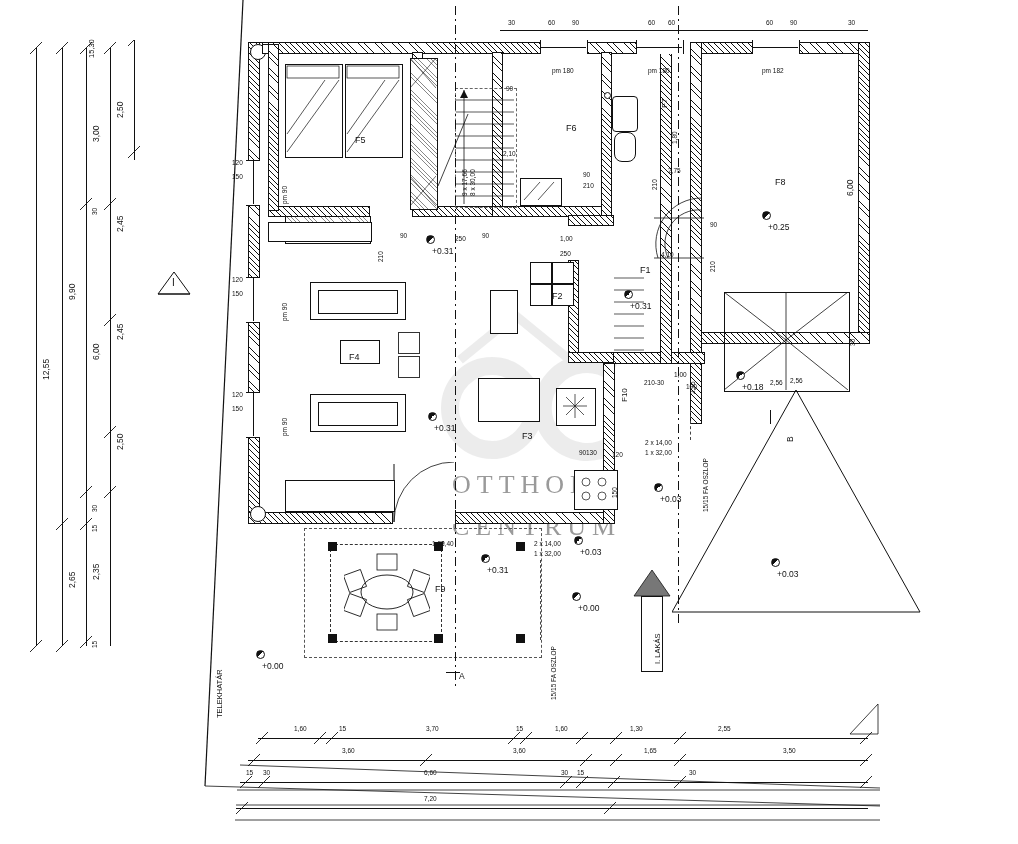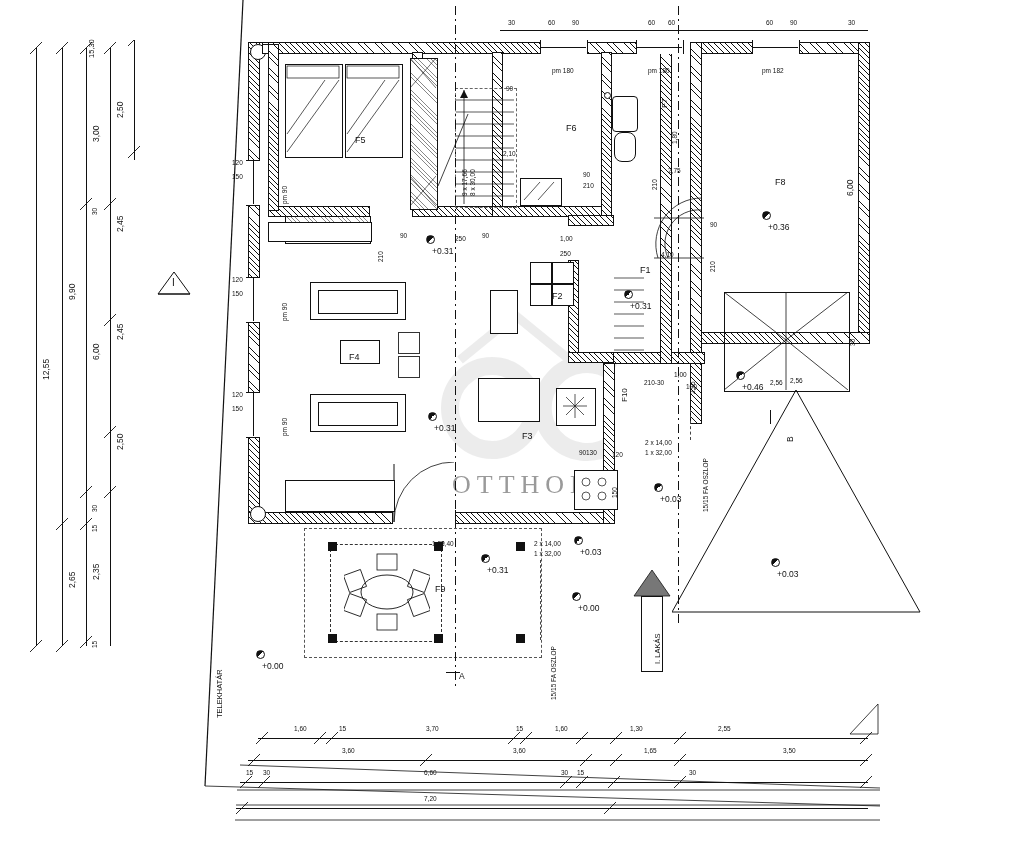--- a/index.html
+++ b/index.html
@@ -36,20 +36,21 @@
 <div id="sheet">
 
   <div class="watermark">
     <svg width="260" height="200" viewBox="0 0 260 200">
       <path d="M30 80 L85 35 L140 80" fill="none" stroke="#9a9a9a" stroke-width="9"></path>
       <circle cx="62" cy="128" r="42" fill="none" stroke="#9a9a9a" stroke-width="18"></circle>
       <path d="M182 92 a44 44 0 1 0 0 72" fill="none" stroke="#9a9a9a" stroke-width="18"></path>
     </svg>
   </div>
   <div class="wm-text" style="left:452px;top:470px;">OTTHON</div>
+  <div class="wm-text" style="left:452px;top:512px;">CENTRUM</div>
 
   <svg class="abs" style="left:0;top:0;width:1018px;height:844px;">
     <line x1="243" y1="0" x2="205" y2="786" stroke="#111" stroke-width="1.2"></line>
     <line x1="205" y1="786" x2="880" y2="806" stroke="#111" stroke-width="0.8"></line>
     <line x1="240" y1="765" x2="880" y2="788" stroke="#111" stroke-width="0.8"></line>
     <line x1="235" y1="820" x2="880" y2="820" stroke="#111" stroke-width="0.8"></line>
     <line x1="237" y1="790" x2="880" y2="790" stroke="#111" stroke-width="0.8"></line>
     <line x1="236" y1="805" x2="880" y2="805" stroke="#111" stroke-width="0.8"></line>
   </svg>
   <div class="txt sm rot90" style="left:216px;top:718px;">TELEKHATÁR</div>
@@ -269,23 +270,23 @@
   <div id="levels">
       <div class="node" style="left: 426px; top: 235px;"></div>
       <div class="txt" style="left: 432px; top: 247px;">+0.31</div>
       <div class="node" style="left: 624px; top: 290px;"></div>
       <div class="txt" style="left: 630px; top: 302px;">+0.31</div>
       <div class="node" style="left: 428px; top: 412px;"></div>
       <div class="txt" style="left: 434px; top: 424px;">+0.31</div>
       <div class="node" style="left: 481px; top: 554px;"></div>
       <div class="txt" style="left: 487px; top: 566px;">+0.31</div>
       <div class="node" style="left: 762px; top: 211px;"></div>
-      <div class="txt" style="left: 768px; top: 223px;">+0.36</div>
+      <div class="txt" style="left: 768px; top: 223px;">+0.25</div>
       <div class="node" style="left: 736px; top: 371px;"></div>
-      <div class="txt" style="left: 742px; top: 383px;">+0.46</div>
+      <div class="txt" style="left: 742px; top: 383px;">+0.18</div>
       <div class="node" style="left: 654px; top: 483px;"></div>
       <div class="txt" style="left: 660px; top: 495px;">+0.03</div>
       <div class="node" style="left: 574px; top: 536px;"></div>
       <div class="txt" style="left: 580px; top: 548px;">+0.03</div>
       <div class="node" style="left: 771px; top: 558px;"></div>
       <div class="txt" style="left: 777px; top: 570px;">+0.03</div>
       <div class="node" style="left: 572px; top: 592px;"></div>
       <div class="txt" style="left: 578px; top: 604px;">+0.00</div>
       <div class="node" style="left: 256px; top: 650px;"></div>
       <div class="txt" style="left: 262px; top: 662px;">+0.00</div>

